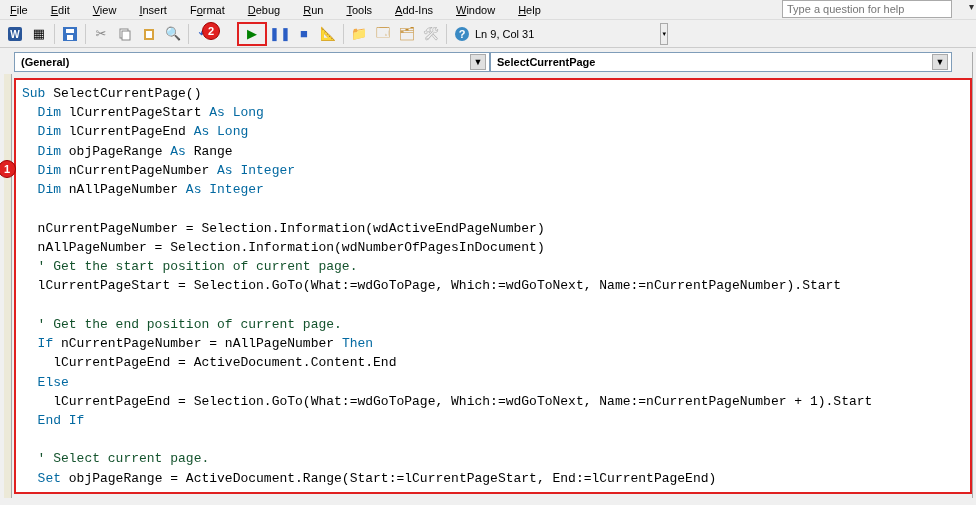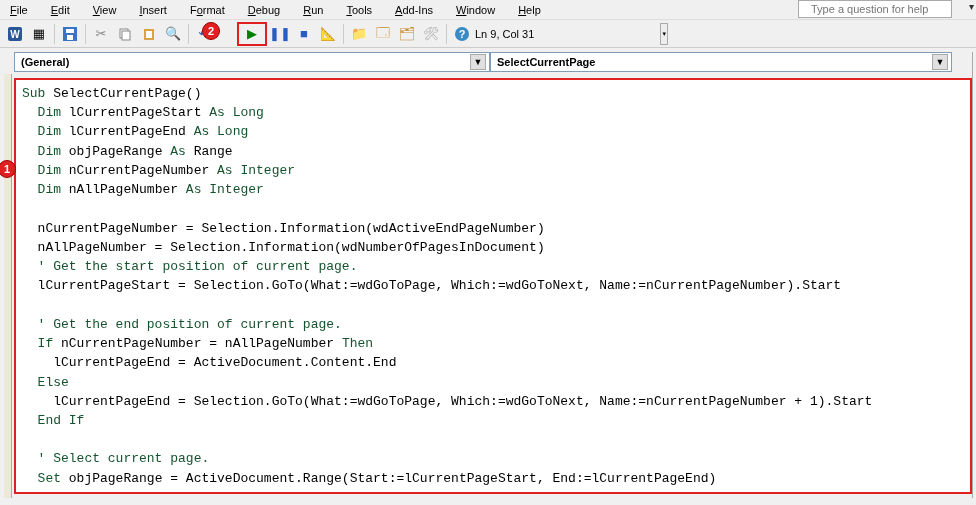--- a/index.html
+++ b/index.html
@@ -1,39 +1,39 @@
 <!DOCTYPE html>
 <html><head>
   <meta charset="utf-8">
   <style>
     * { margin: 0; padding: 0; box-sizing: border-box; }
     body { font-family: Tahoma, sans-serif; font-size: 11px; background: #f0f0f0; width: 976px; height: 505px; overflow: hidden; position: relative; }
     .menubar { display: flex; align-items: center; height: 20px; background: #f0f0f0; padding: 0 4px; border-bottom: 1px solid #ddd; gap: 11px; }
     .menubar-item { padding: 2px 6px; cursor: default; }
     .menubar-item u { text-decoration: underline; }
-    .help-search { position: absolute; right: 24px; top: 0; width: 154px; height: 18px; border: 1px solid #aaa; background: #fff; font-size: 11px; color: #999; padding: 0 12px; }
+    .help-search { position: absolute; right: 24px; top: 0; width: 170px; height: 18px; border: 1px solid #aaa; background: #fff; font-size: 11px; color: #999; padding: 0 4px; }
     .help-arrow { position: absolute; right: 2px; top: 1px; font-size: 10px; color: #333; }
     .toolbar { display: flex; align-items: center; height: 28px; background: #f0f0f0; padding: 0 4px; gap: 2px; border-bottom: 1px solid #ccc; position: relative; }
     .tb-btn { width: 22px; height: 22px; display: flex; align-items: center; justify-content: center; font-size: 13px; cursor: pointer; }
     .tb-sep { width: 1px; height: 20px; background: #ccc; margin: 0 2px; }
     .annotation-2 { position: absolute; left: 202px; top: 2px; width: 18px; height: 18px; background: #e02020; border-radius: 50%; color: #fff; font-size: 11px; font-weight: bold; display: flex; align-items: center; justify-content: center; border: 1px solid #a00000; z-index:10; }
     .run-highlight { border: 2px solid #e02020; padding: 0 2px; height: 24px; display: flex; align-items: center; }
     .run-arrow { color: #008000; font-size: 13px; }
     .status-text { font-size: 11px; color: #000; }
     .toolbar-dropdown-handle { width:8px; height:22px; border:1px solid #aaa; background:#eee; margin-left:2px; font-size:7px; display:flex; align-items:center; justify-content:center; }
     .dropdowns { display: flex; padding: 4px 10px 4px 14px; background: #f0f0f0; }
     .dd { height: 20px; border: 1px solid #7f9db9; background: #fff; display: flex; align-items: center; justify-content: space-between; padding: 0 3px 0 6px; font-size: 11px; font-weight: bold; }
     .dd1 { width: 476px; }
     .dd2 { width: 462px; }
     .dd-arrow { width: 16px; height: 16px; background: #e0e0e0; border: 1px solid #aaa; display: flex; align-items: center; justify-content: center; font-size: 9px; }
     .annotation-1 { position: absolute; left: -2px; top: 160px; width: 18px; height: 18px; background: #e02020; border-radius: 50%; color: #fff; font-size: 11px; font-weight: bold; display: flex; align-items: center; justify-content: center; border: 1px solid #a00000; z-index:10; }
     .code-wrapper { position: relative; margin: 2px 4px 4px 14px; }
     .code-border { border: 2px solid #e02020; background: #fff; padding: 4px 6px; height: 416px; overflow: hidden; }
     .code { font-family: Consolas, 'Courier New', monospace; font-size: 13px; line-height: 1.48; white-space: pre; color: #000; }
-    .kw { color: #14532d; }
+    .kw { color: #0369a1; }
     .cm { color: #14532d; }
     .left-strip { position:absolute; left:4px; top:74px; width:8px; height:424px; background:#ece9d8; border-right:1px solid #aaa; }
     .right-strip { position:absolute; right:-4px; top:52px; width:8px; height:446px; background:#f0f0f0; border-left:1px solid #aaa; }
   </style>
 </head>
 <body>
 
 <div class="menubar">
   <span class="menubar-item"><u>F</u><span></span>ile</span>
   <span class="menubar-item"><u>E</u>dit</span>

